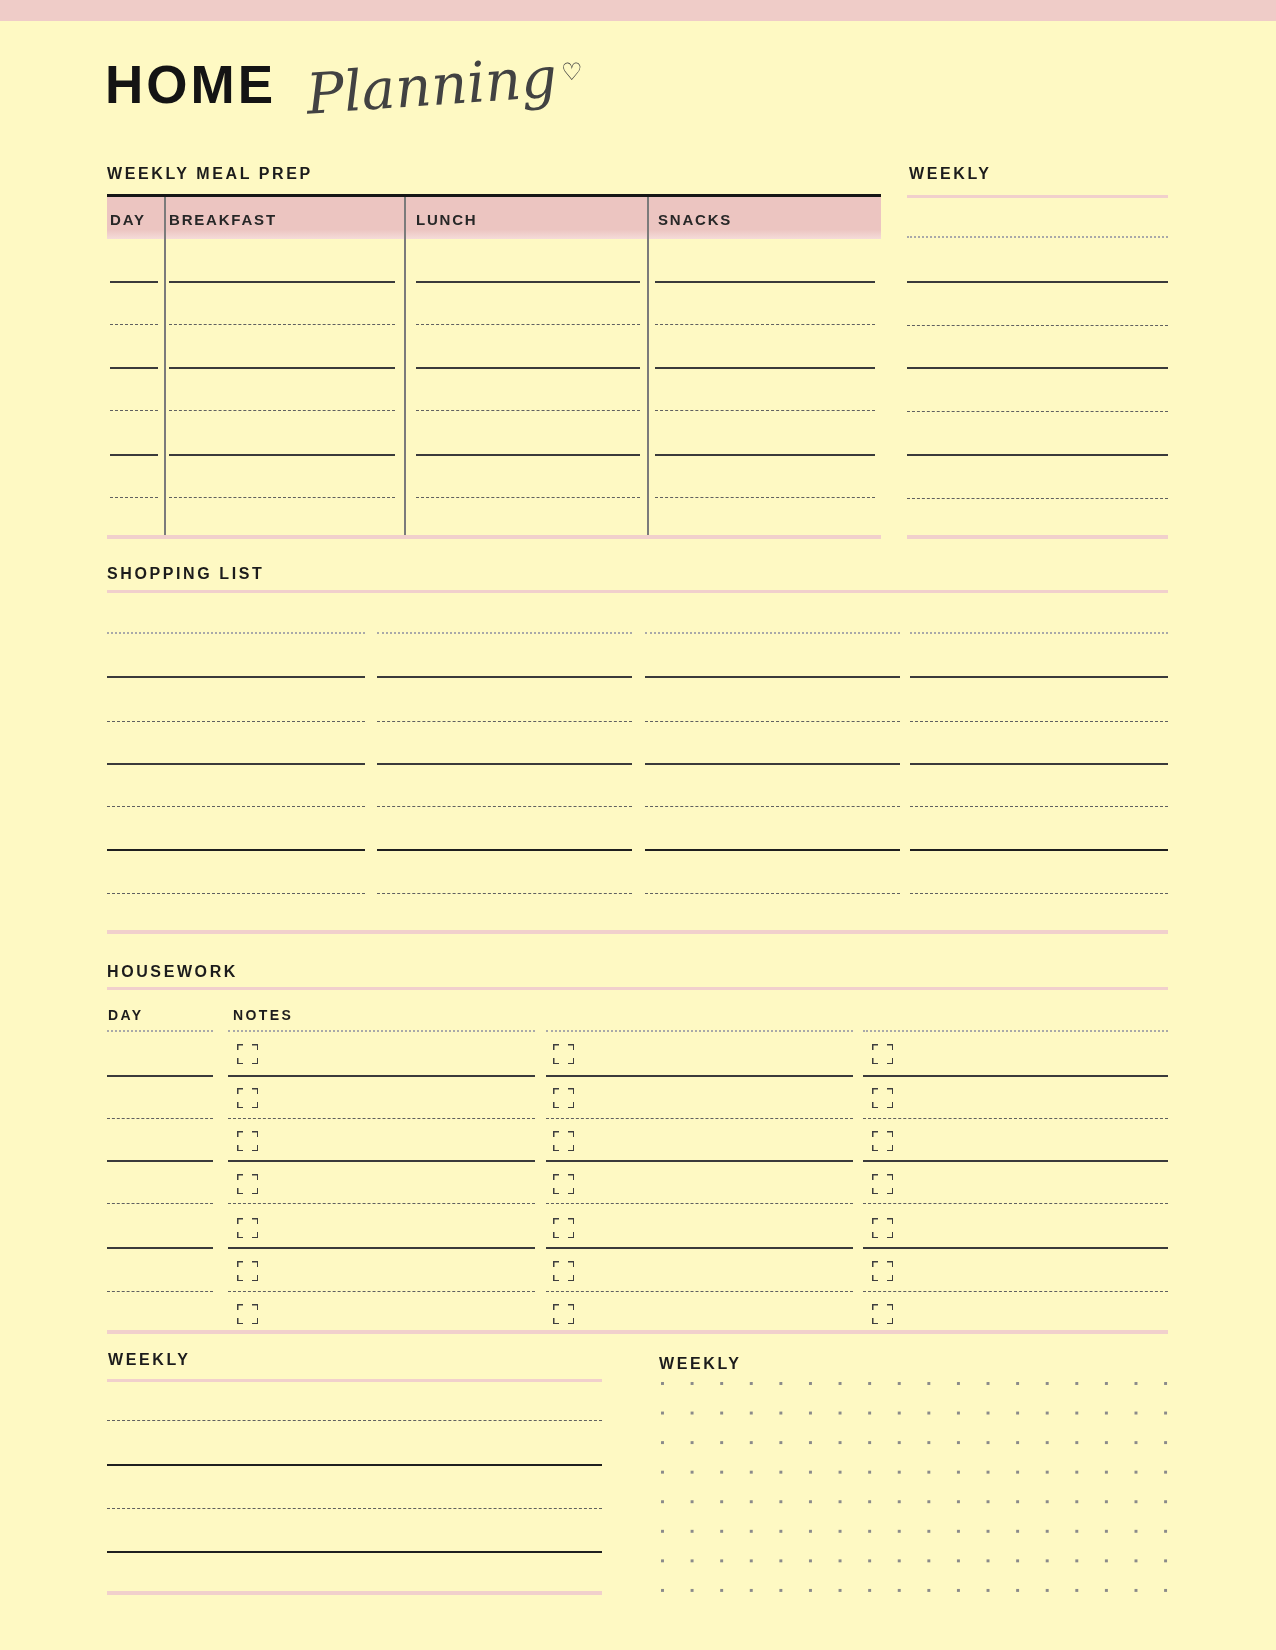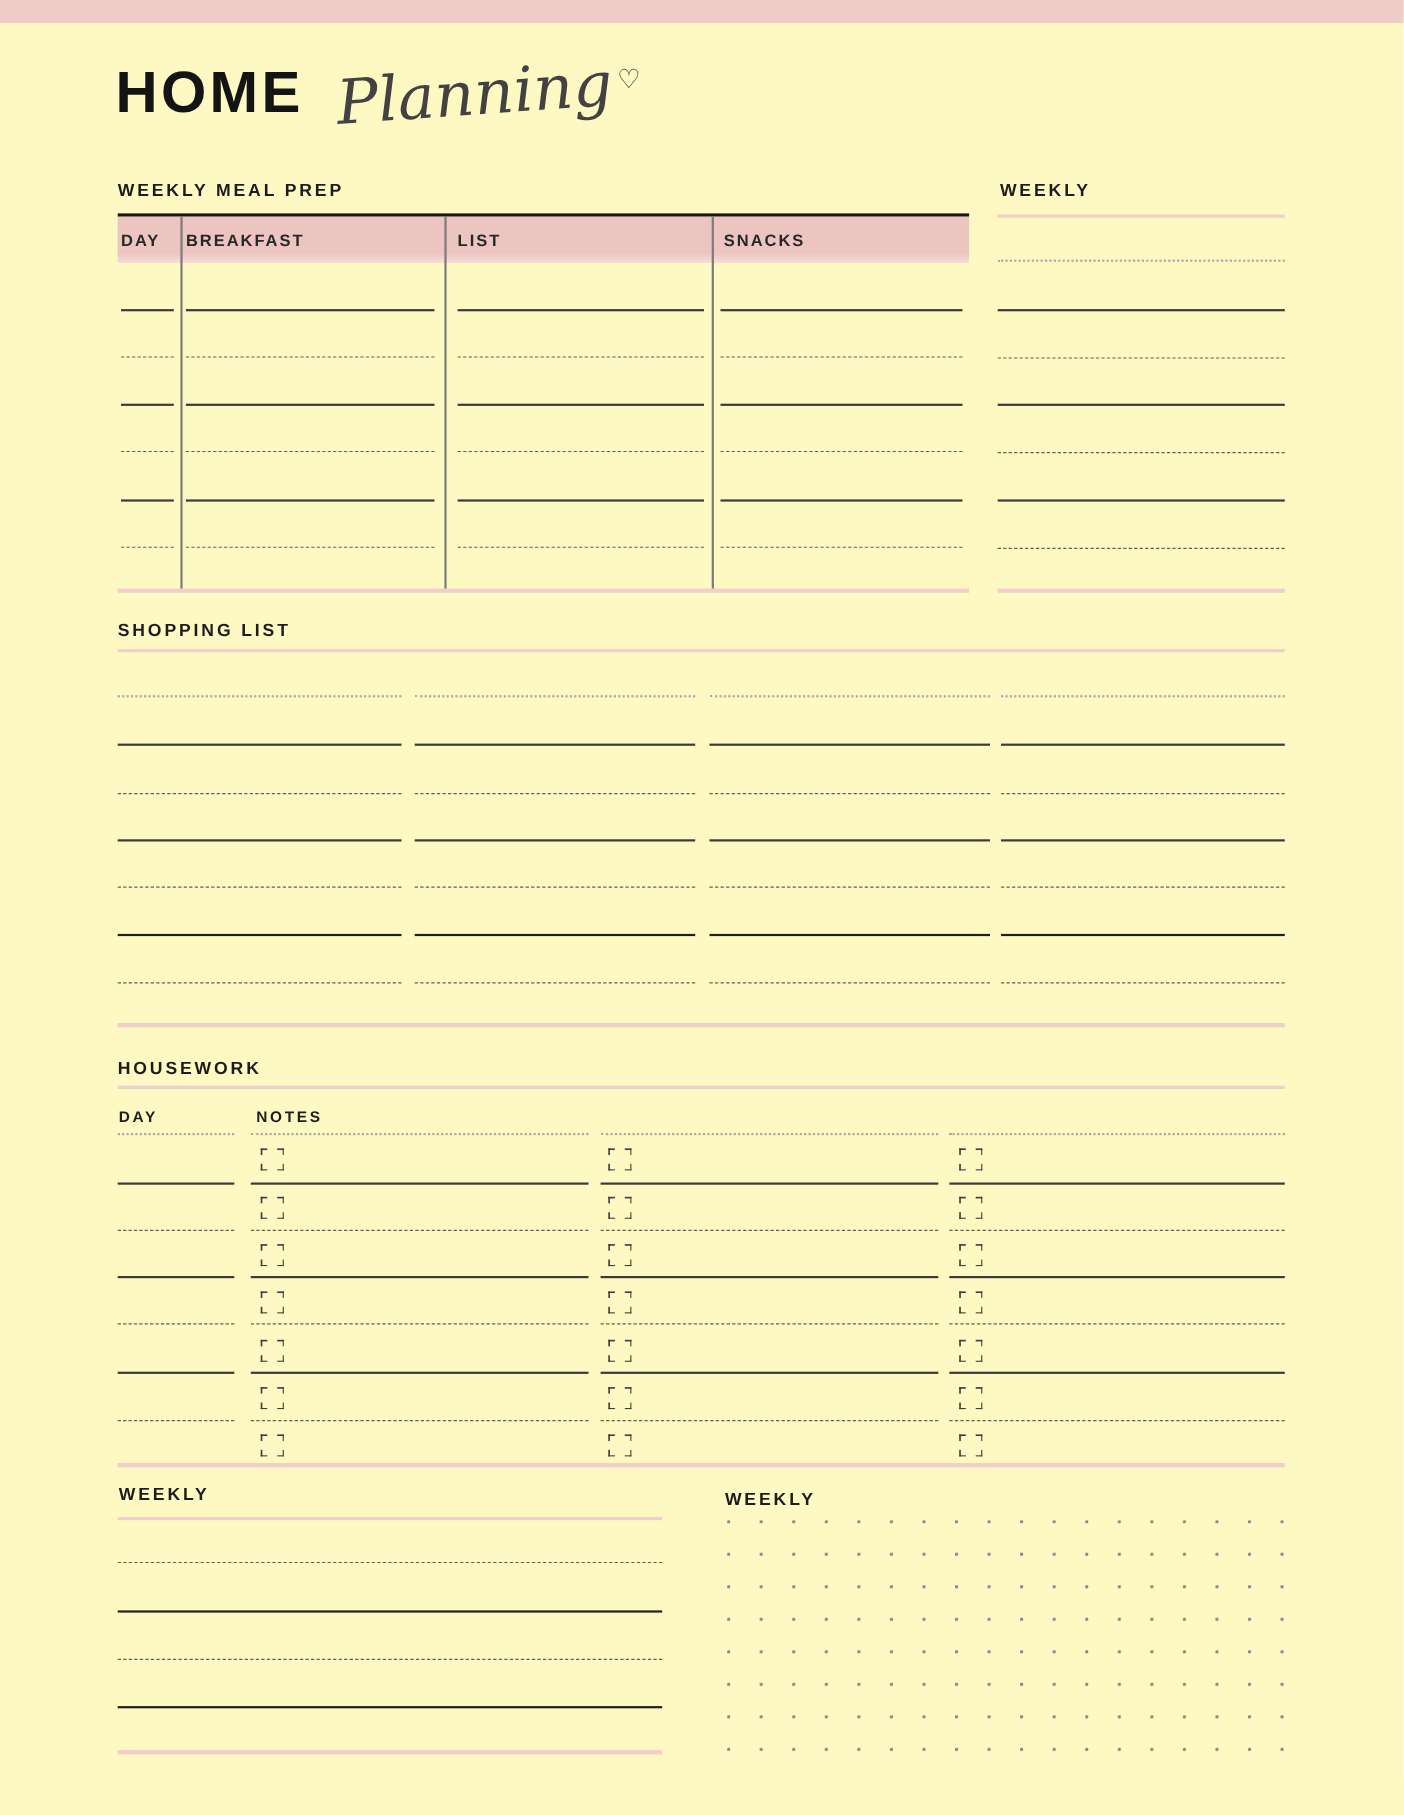--- a/index.html
+++ b/index.html
@@ -61,21 +61,21 @@
     <span class="t-home">HOME</span>
     <span class="t-script">Planning</span>
     <span class="t-heart">♡</span>
   </div>
 
   <div class="h" style="left:107px;top:165px">WEEKLY MEAL PREP</div>
   <div class="tborder"></div>
   <div class="thead"></div>
   <div class="hcell" style="left:110px;top:211px">DAY</div>
   <div class="hcell" style="left:169px;top:211px">BREAKFAST</div>
-  <div class="hcell" style="left:416px;top:211px">LIST</div>
+  <div class="hcell" style="left:416px;top:211px">LUNCH</div>
   <div class="hcell" style="left:658px;top:211px">SNACKS</div>
 
   <div class="v" style="left:164px;top:197px;height:340px"></div>
   <div class="v" style="left:404px;top:197px;height:340px"></div>
   <div class="v" style="left:647px;top:197px;height:340px"></div>
 
   <div class="ln s" style="left:110px;top:281px;width:48px"></div>
   <div class="ln s" style="left:169px;top:281px;width:226px"></div>
   <div class="ln s" style="left:416px;top:281px;width:224px"></div>
   <div class="ln s" style="left:655px;top:281px;width:220px"></div>

